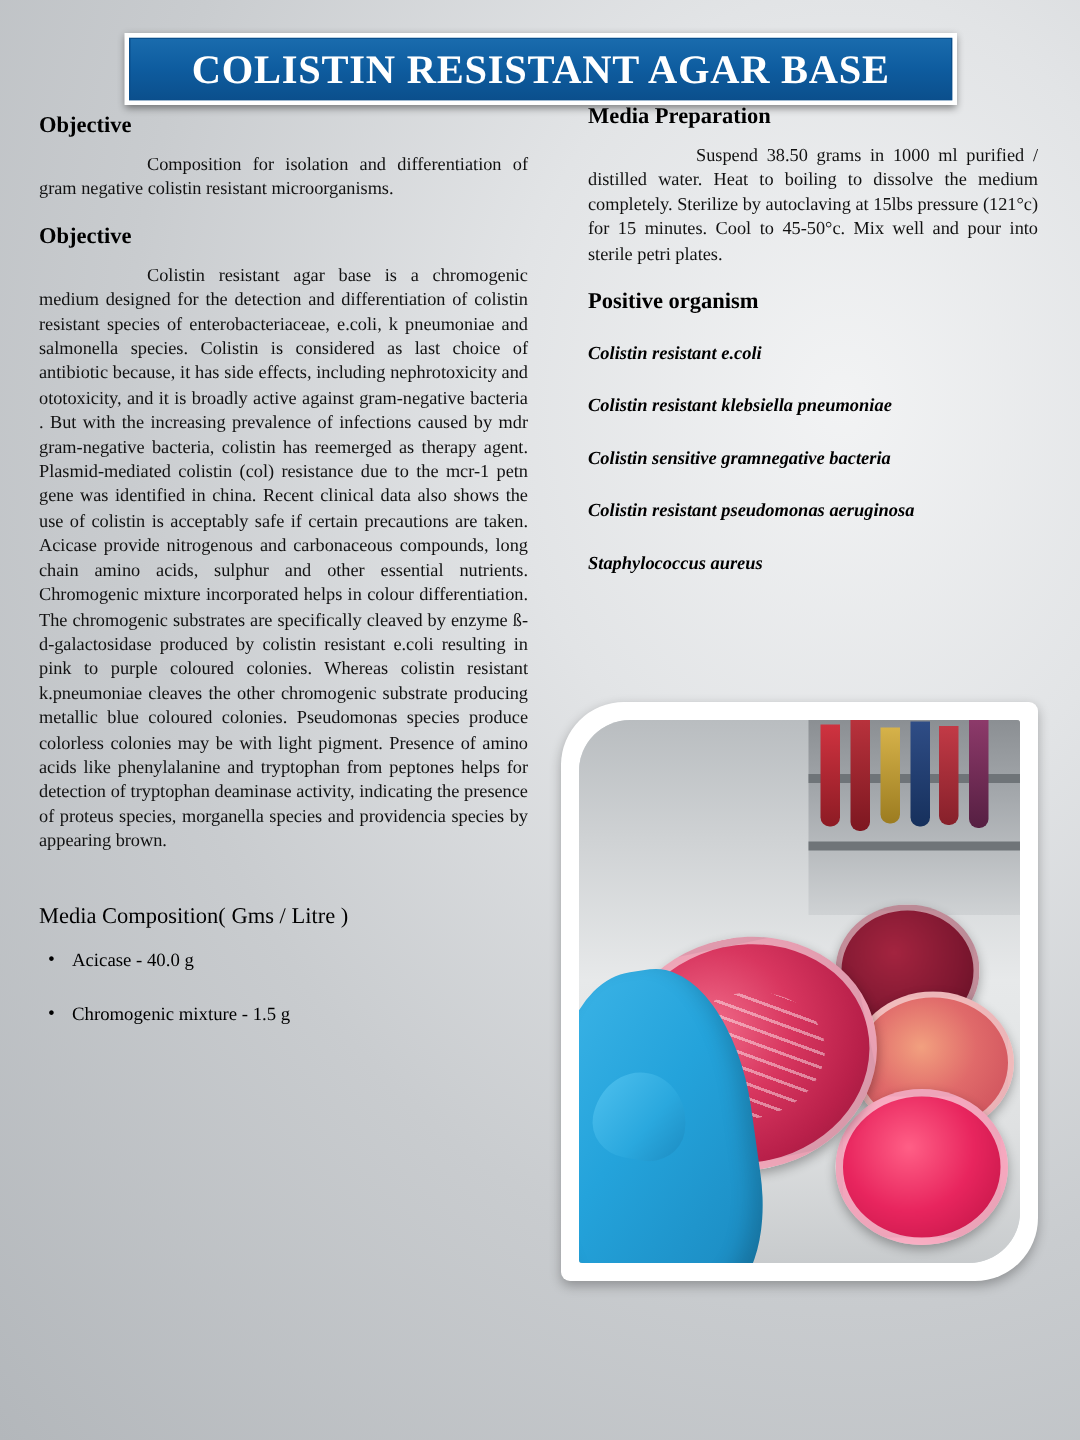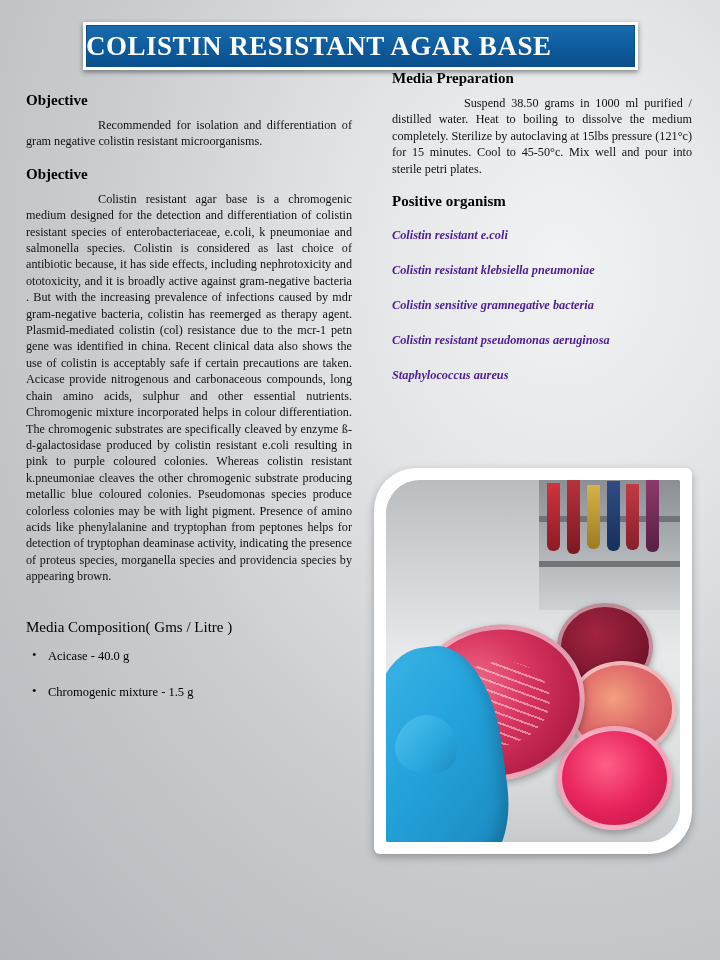--- a/index.html
+++ b/index.html
@@ -26,36 +26,36 @@
   .title-banner {
     width: 100%;
     height: 100%;
     box-sizing: border-box;
     background: linear-gradient(to bottom, #1565a8 0%, #0f5fa4 45%, #0d56963 60%, #0b4f8c 100%);
     background: linear-gradient(to bottom, #1a6cae 0%, #0e5c9f 50%, #0b4f8c 100%);
     border: 3px solid #ffffff;
     box-shadow: 0 2px 5px rgba(0,0,0,0.45), inset 0 0 0 1px #0b4f8c;
     display: flex;
     align-items: center;
-    justify-content: flex-start;
+    justify-content: center;
   }
   .title-banner span {
     color: #ffffff;
     font-size: 27px;
     font-weight: bold;
     letter-spacing: 0.5px;
     text-align: center;
     font-family: "Liberation Serif", serif;
   }
 
   
   .col-left {
     position: absolute;
     left: 26px;
-    top: 92px;
+    top: 76px;
     width: 326px;
   }
   .col-right {
     position: absolute;
     left: 392px;
     top: 70px;
     width: 300px;
   }
 
   h2.section {
@@ -102,21 +102,21 @@
     top: -1px;
     font-size: 13px;
   }
 
   
   .organism {
     font-size: 12.3px;
     font-weight: bold;
     font-style: italic;
     margin: 0 0 20px 0;
-    color: #4c1d95;
+    color: #000000;
   }
   .right-gap { height: 10px; }
 
   
   .photo-frame {
     position: absolute;
     left: 374px;
     top: 468px;
     width: 318px;
     height: 386px;
@@ -221,21 +221,21 @@
 
 <div class="title-wrap">
   <div class="title-banner">
     <span>COLISTIN  RESISTANT AGAR BASE</span>
   </div>
 </div>
 
 <div class="col-left">
 
   <h2 class="section">Objective</h2>
-  <p class="body-text"><span class="indent"></span><span>Recommended for isolation and differentiation of gram negative colistin resistant microorganisms.</span></p>
+  <p class="body-text"><span class="indent"></span><span>Composition for isolation and differentiation of gram negative colistin resistant microorganisms.</span></p>
 
   <h2 class="section">Objective</h2>
   <p class="body-text"><span class="indent"></span><span>Colistin resistant agar base is a chromogenic medium designed for the detection and differentiation of colistin resistant species of enterobacteriaceae, e.coli, k pneumoniae and salmonella species. Colistin is considered as last choice of antibiotic because, it has side effects, including nephrotoxicity and ototoxicity, and it is broadly active against gram-negative bacteria . But with the increasing prevalence of infections caused by mdr gram-negative bacteria, colistin has reemerged as therapy agent. Plasmid-mediated colistin (col) resistance due to the mcr-1 petn gene was identified in china. Recent clinical data also shows the use of colistin is acceptably safe if certain precautions are taken. Acicase provide nitrogenous and carbonaceous compounds, long chain amino acids, sulphur and other essential nutrients. Chromogenic mixture incorporated helps in colour differentiation. The chromogenic substrates are specifically cleaved by enzyme ß-d-galactosidase produced by colistin resistant e.coli resulting in pink to purple coloured colonies. Whereas colistin resistant k.pneumoniae cleaves the other chromogenic substrate producing metallic blue coloured colonies. Pseudomonas species produce colorless colonies may be with light pigment. Presence of amino acids like phenylalanine and tryptophan from peptones helps for detection of tryptophan deaminase activity, indicating the presence of proteus species, morganella species and providencia species by appearing brown.</span></p>
 
   <div class="gap-lg"></div>
 
   <h2 class="composition-title">Media Composition(  Gms / Litre  )</h2>
   <ul class="comp-list">
     <li>Acicase - 40.0  g</li>
     <li>Chromogenic mixture  - 1.5  g</li>

